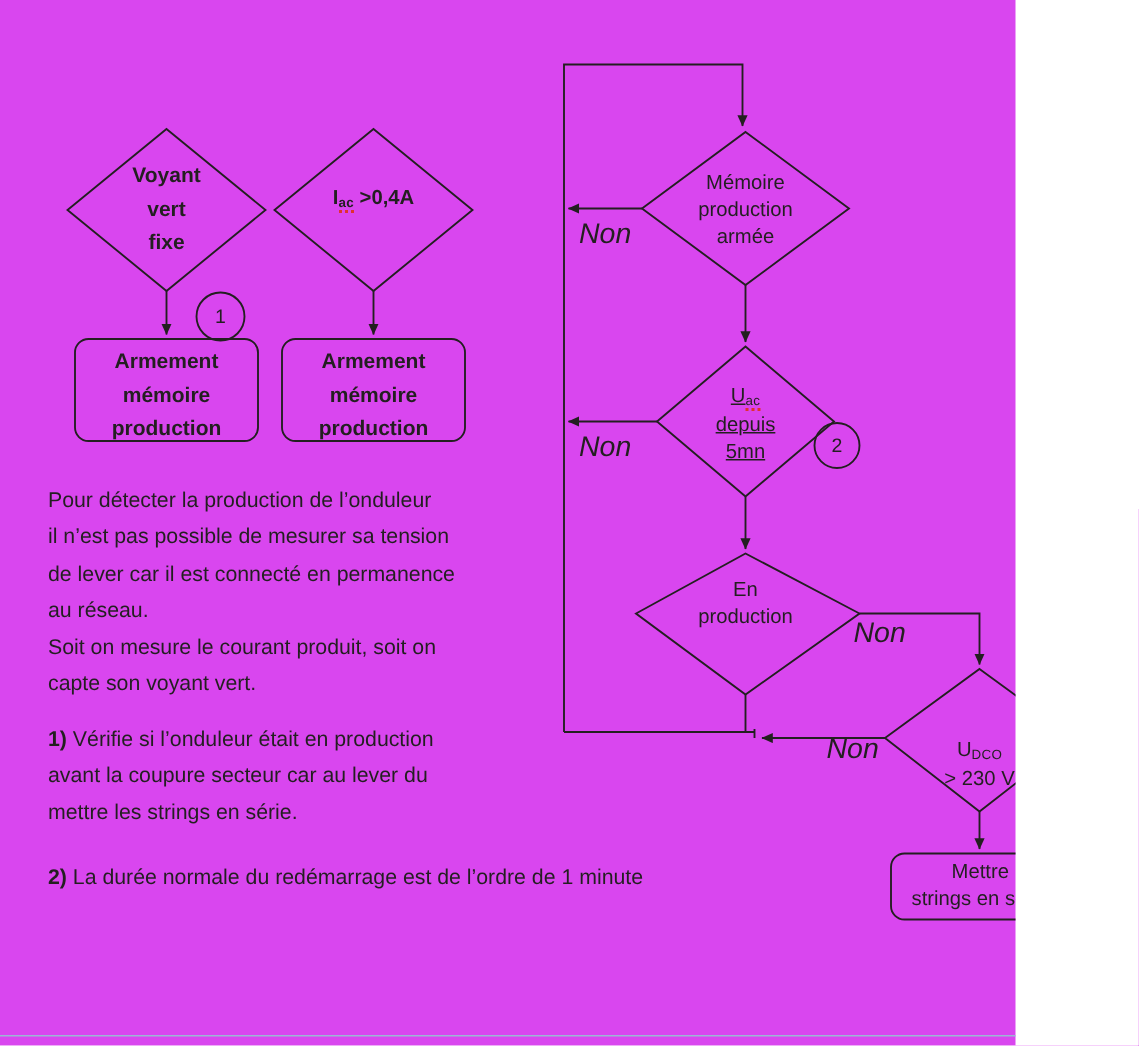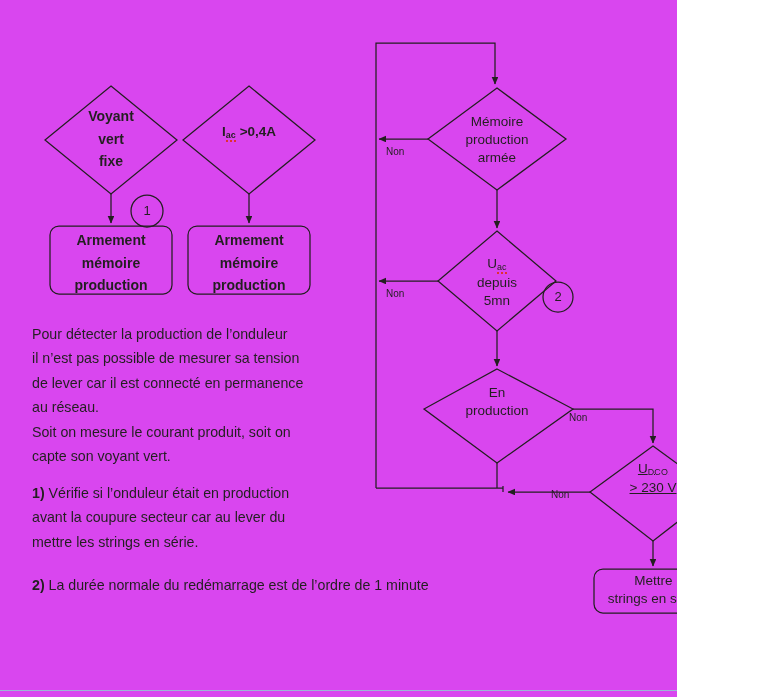--- a/index.html
+++ b/index.html
@@ -34,22 +34,23 @@
   .diamond-label {
     font-size: 13.5px;
   }
   .box-label {
     font-weight: bold;
     font-size: 14px;
     line-height: 1.62;
   }
   .edge-label {
     position: absolute;
-    font-size: 10px;
-    color: #231f20;
+    font-size: 19px;
+    color: #231f20;
+    font-style: italic;
   }
   .marker-num {
     position: absolute;
     font-size: 13px;
     text-align: center;
     color: #231f20;
   }
   .para {
     position: absolute;
     font-size: 14.2px;
@@ -153,32 +154,32 @@
   </div>
 
   <div class="marker-num" style="left:132px; top:203px; width:30px;">1</div>
 
   <div class="node-text diamond-label" style="left:440px; top:113px; width:114px;">
     <div>Mémoire</div>
     <div>production</div>
     <div>armée</div>
   </div>
 
-  <div class="node-text diamond-label" style="left:449px; top:255px; width:96px;">
+  <div class="node-text diamond-label" style="left:449px; top:255px; width:96px;text-decoration:underline;">
     <div><span>U</span><sub class="sp-err">ac</sub></div>
     <div>depuis</div>
     <div>5mn</div>
   </div>
 
   <div class="node-text diamond-label" style="left:442px; top:384px; width:110px;">
     <div>En</div>
     <div>production</div>
   </div>
 
-  <div class="node-text diamond-label" style="left:607px; top:460px; width:92px;text-decoration:underline;">
+  <div class="node-text diamond-label" style="left:607px; top:491px; width:92px;">
     <div><span>U</span><sub>DCO</sub></div>
     <div>&gt; 230 V</div>
   </div>
 
   <div class="node-text diamond-label" style="left:594px; top:572px; width:119px;">
     <div>Mettre</div>
     <div>strings en série</div>
   </div>
 
   <div class="edge-label" style="left:386px; top:146px;">Non</div>

